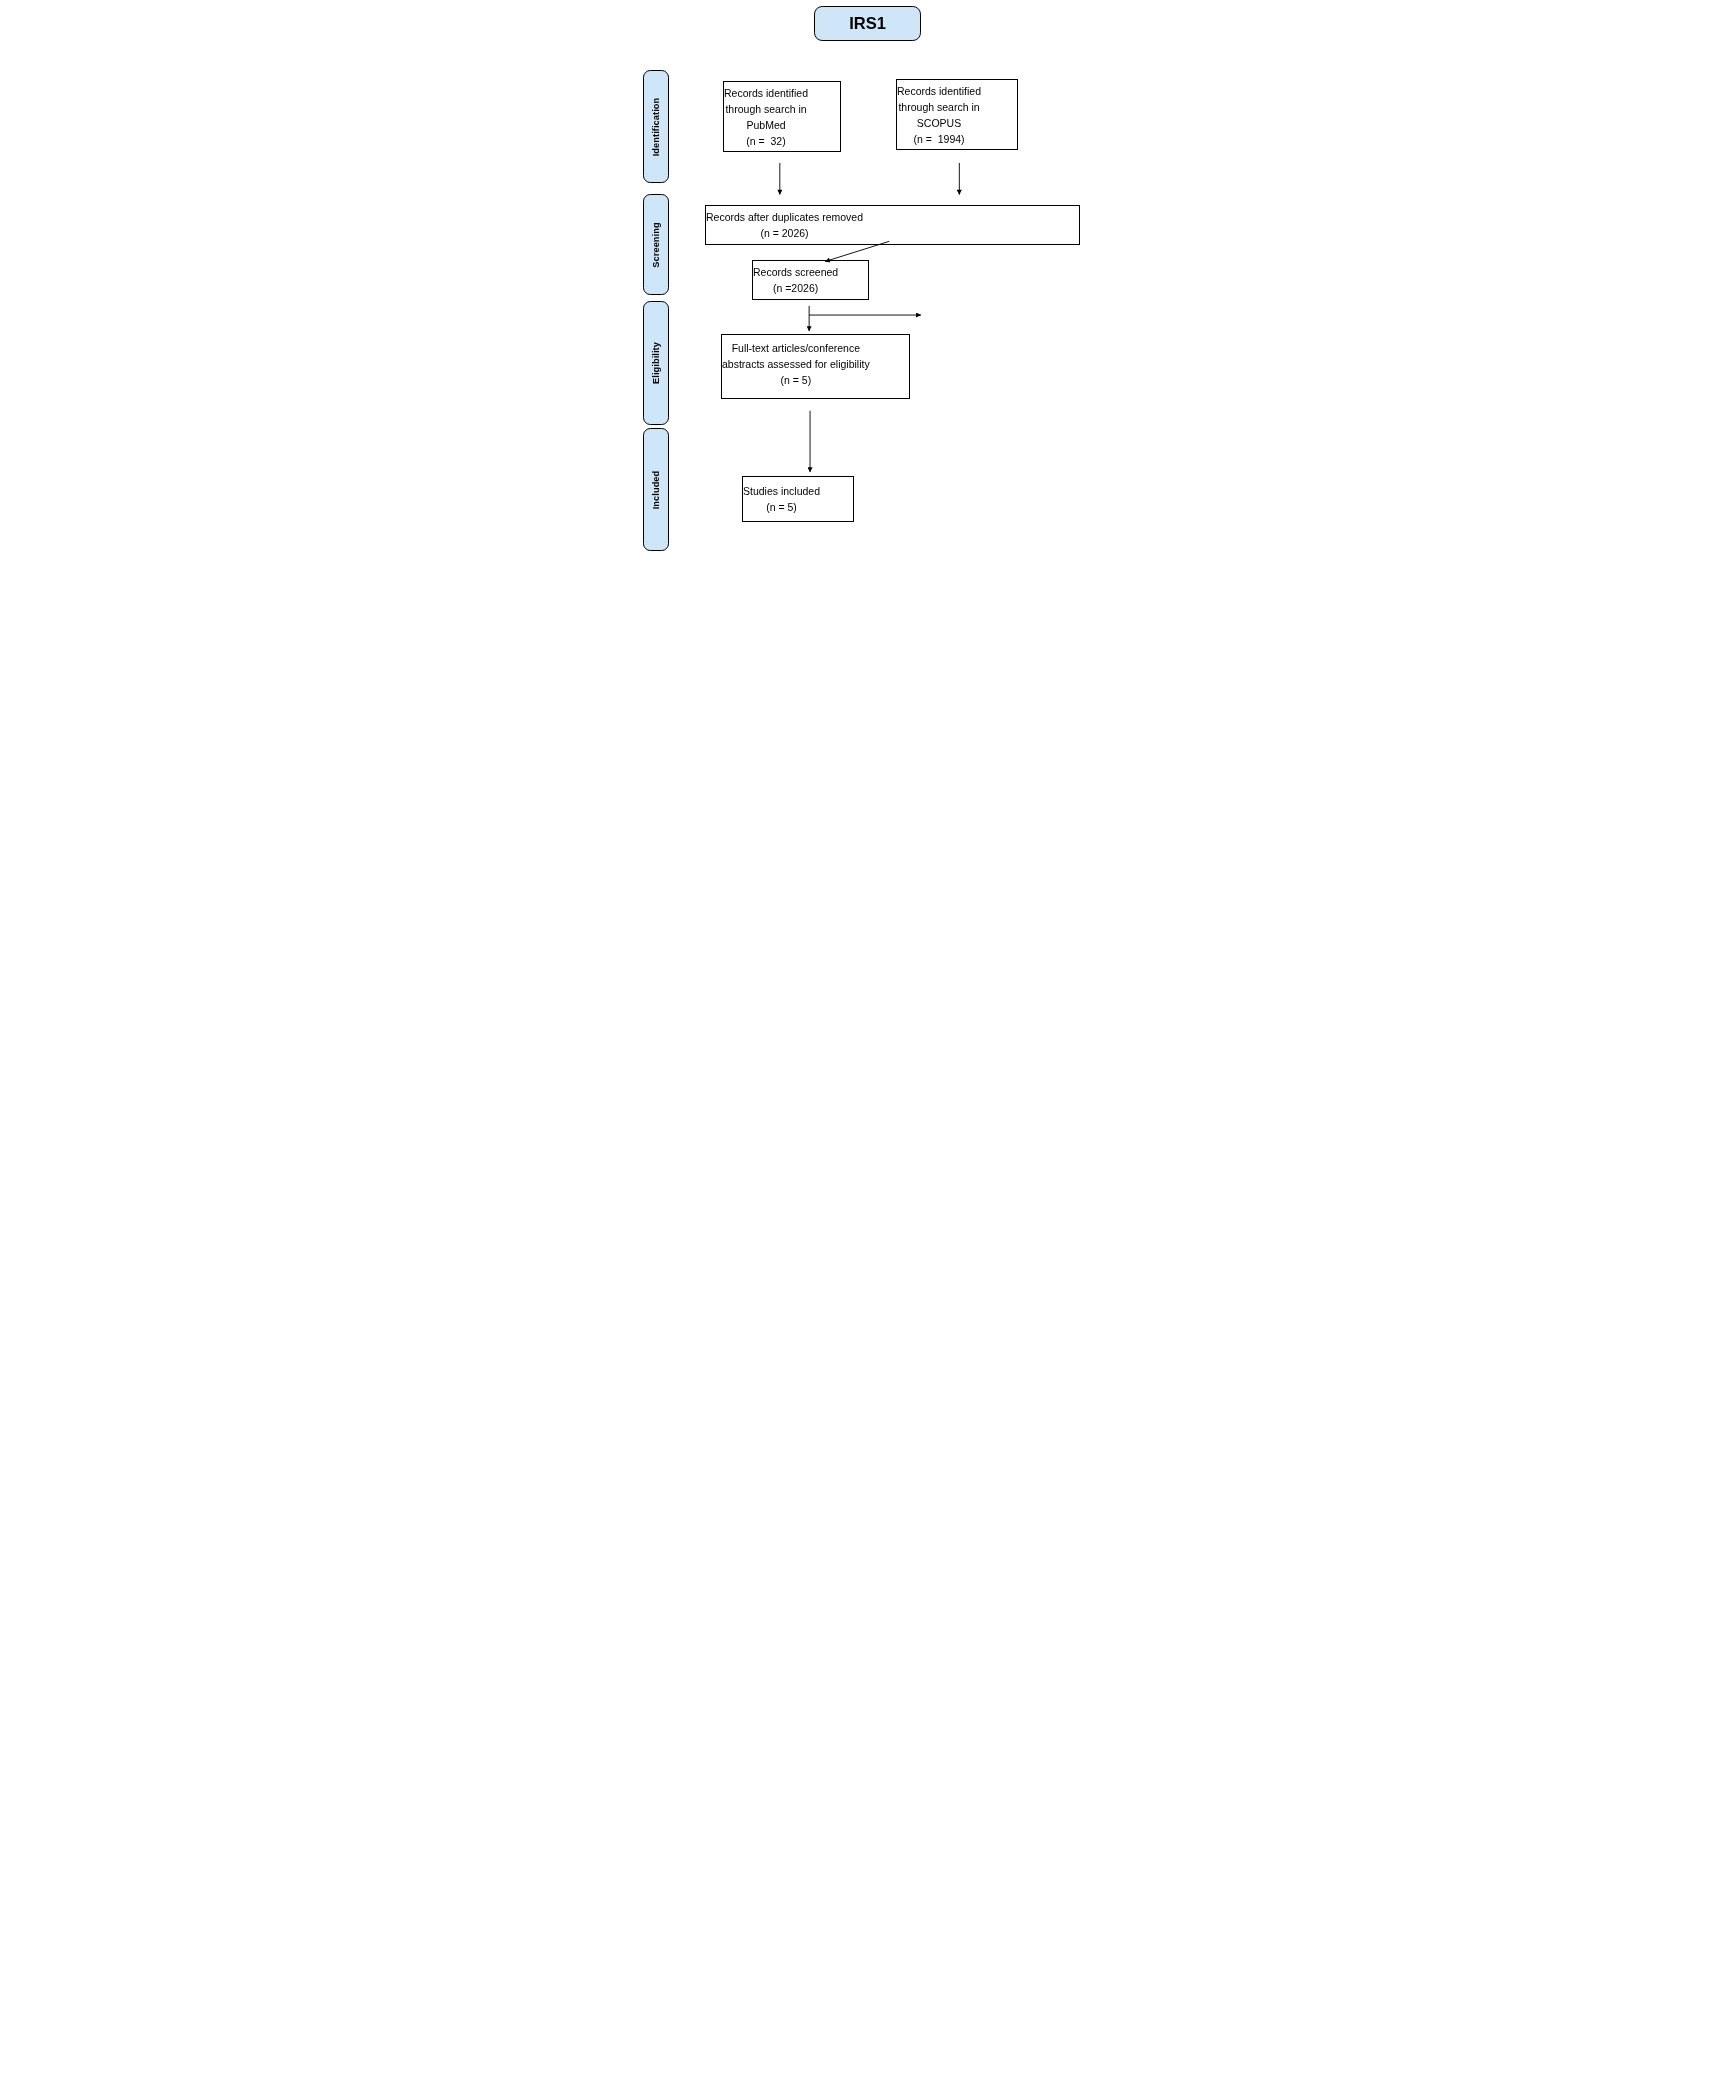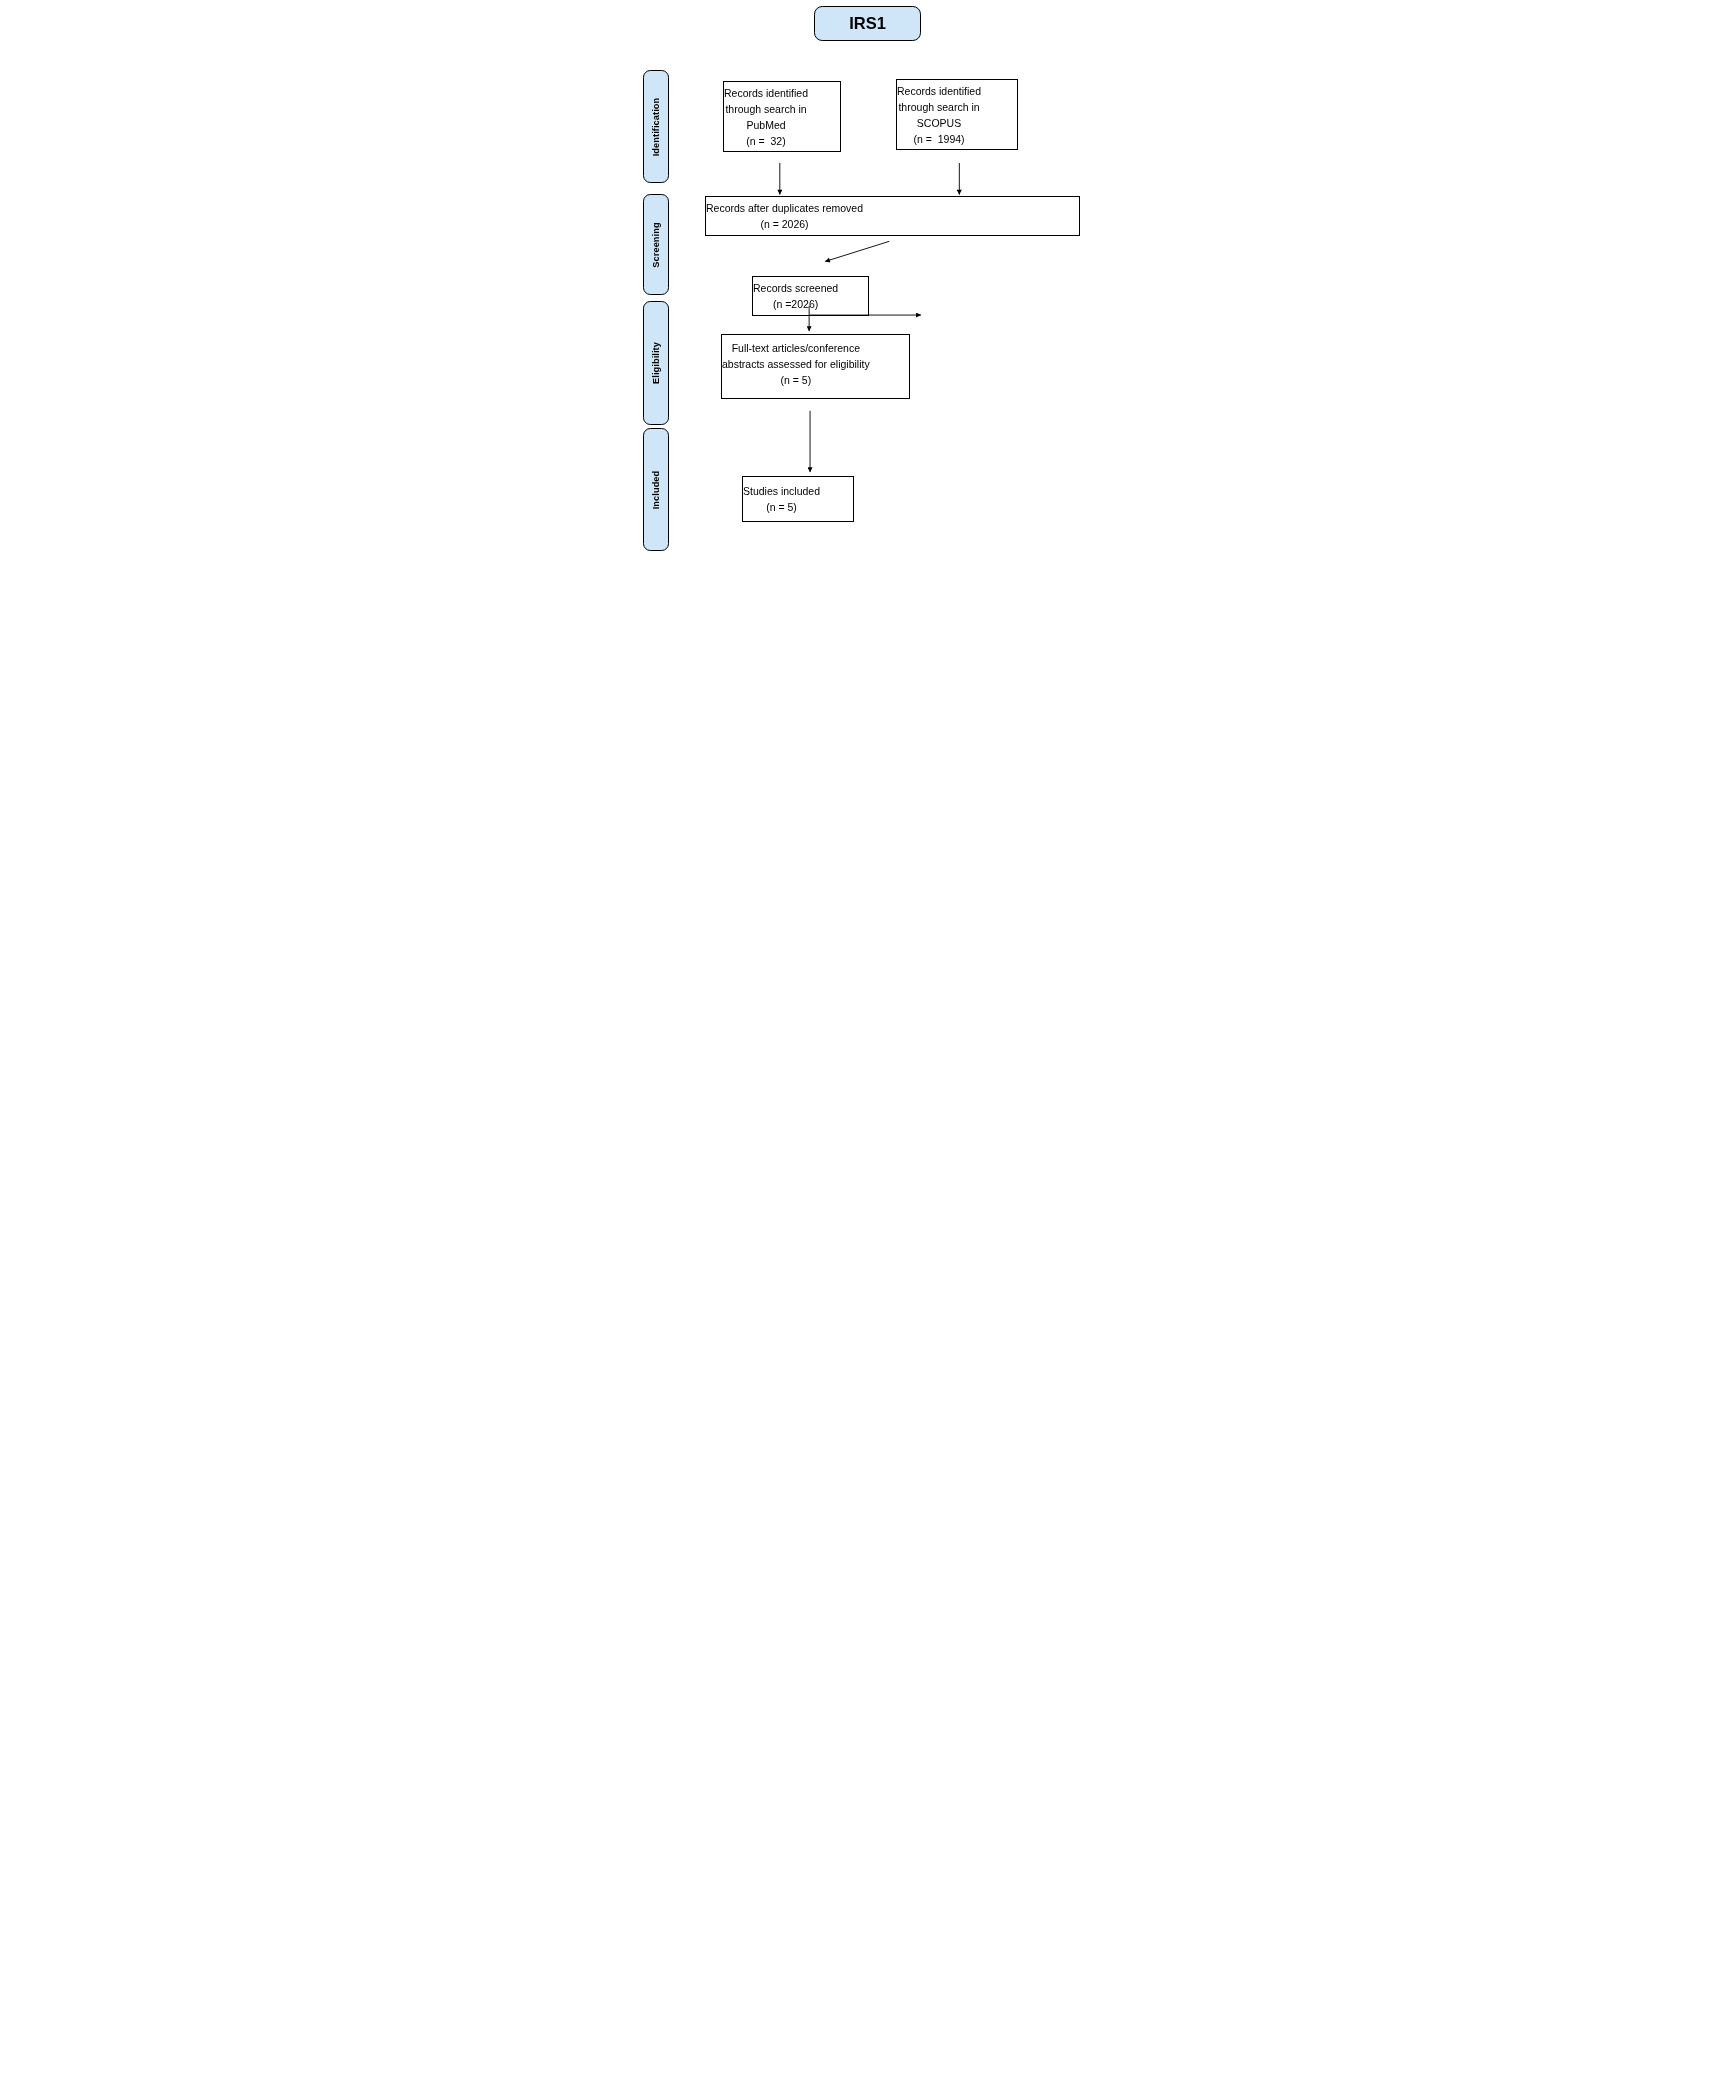--- a/index.html
+++ b/index.html
@@ -66,22 +66,22 @@
     box-sizing: border-box;
     display: flex;
     align-items: center;
     text-align: center;
     font-size: 10.5px;
     line-height: 16px;
     white-space: pre-wrap;
   }
   #box-pubmed   { left: 87px; top: 81px; width: 118px; height: 71px; }
   #box-scopus   { left: 260px; top: 79px; width: 122px; height: 71px; }
-  #box-duplicates { left: 69px; top: 196px; width: 375px; height: 40px; }
-  #box-screened { left: 116px; top: 276px; width: 117px; height: 40px; }
+  #box-duplicates { left: 69px; top: 205px; width: 375px; height: 40px; }
+  #box-screened { left: 116px; top: 260px; width: 117px; height: 40px; }
   #box-fulltext { left: 85px; top: 334px; width: 189px; height: 65px;
                   align-items: flex-start; padding-top: 4.6px; }
   #box-included { left: 106px; top: 476px; width: 112px; height: 46px; }
 
   
   #box-excluded {
     position: absolute;
     left: 286px; top: 253px;
     width: 167px; height: 103px;
     background: #ffffff;

